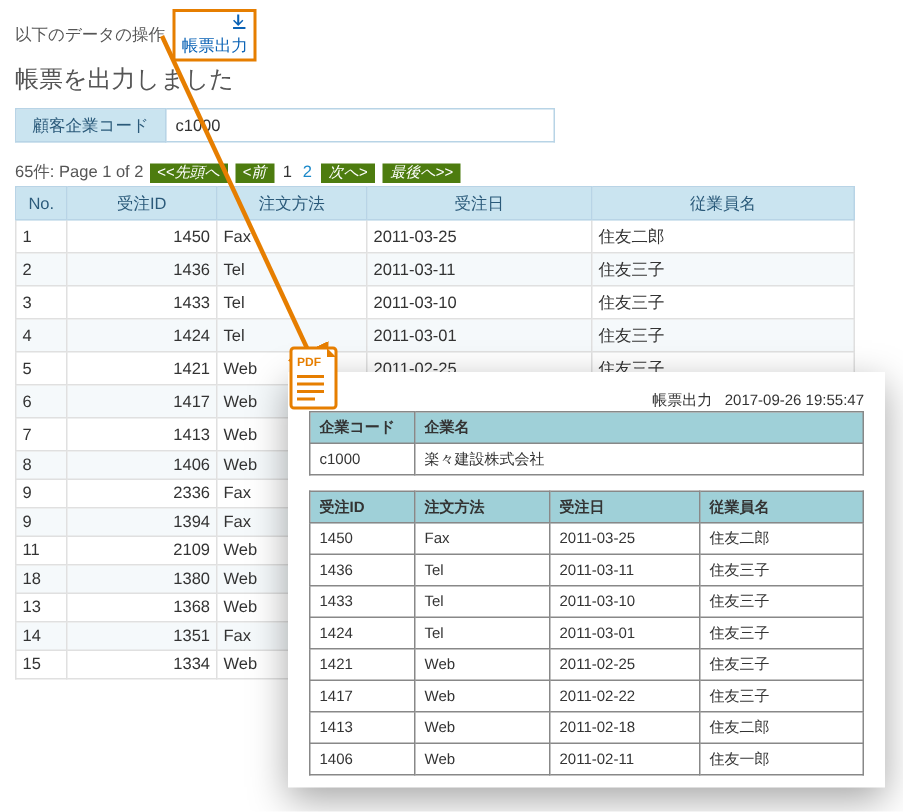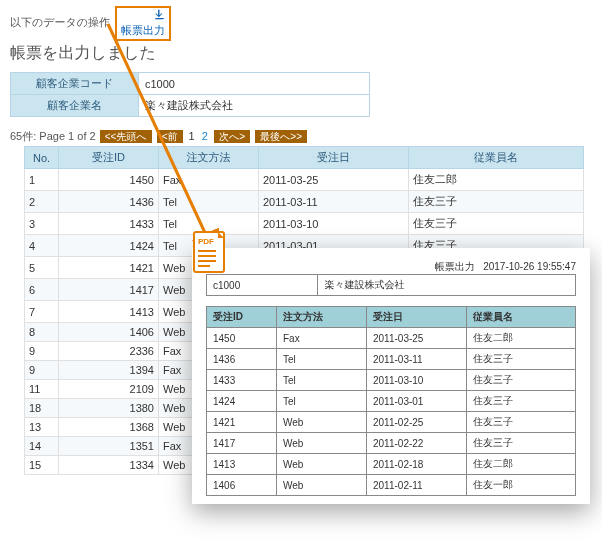--- a/index.html
+++ b/index.html
@@ -44,45 +44,45 @@
   .filter-table td, .filter-table th {
     border: 1px solid #b8d4e6;
     padding: 3px 6px;
     font-size: 11px;
   }
   .filter-table th {
     background: #cae4f0;
     color: #2b5a7a;
     font-weight: normal;
     text-align: center;
-    width: 128px;
+    width: 100px;
   }
   .filter-table td {
     background: #fff;
   }
   .pager {
     margin-top: 12px;
     font-size: 11px;
     color: #555;
   }
   .pager a {
-    background: #a16207;
+    background: #4d7c0f;
     color: #fff;
     padding: 1px 5px;
     margin: 0 1px;
     font-size: 10px;
     cursor: pointer;
+    font-style: italic;
   }
   .pager .pagenum { color: #1b89c9; margin: 0 2px; cursor: pointer; }
   .pager .pagenum.cur { color: #333; }
   .data-table {
     border-collapse: collapse;
     width: 560px;
     margin-top: 2px;
-    margin-left: 14px;
   }
   .data-table th {
     background: #cae4f0;
     color: #2b5a7a;
     border: 1px solid #b8d4e6;
     padding: 3px 4px;
     font-size: 11px;
     font-weight: normal;
   }
   .data-table td {
@@ -167,24 +167,20 @@
     </span>
   </div>
   <div class="status-line">帳票を出力しました</div>
 
   <table class="filter-table">
     <tbody>
         <tr>
       <th>顧客企業コード</th>
       <td>c1000</td>
     </tr>
-    <tr>
-      <th>顧客企業名</th>
-      <td>楽々建設株式会社</td>
-    </tr>
   </tbody>
     </table>
 
   <div class="pager">
     <span>65件: Page 1 of 2</span>
     <a>&lt;&lt;先頭へ</a>
     <a>&lt;前</a>
     <span class="pagenum cur">1</span>
     <span class="pagenum">2</span>
     <a>次へ&gt;</a>
@@ -326,25 +322,29 @@
     <path d="M28 2 L34 8 L28 8 Z" fill="#e67e00"></path>
     <text x="8" y="14" font-size="8" font-weight="bold" fill="#e67e00">PDF</text>
     <rect x="8" y="20" width="18" height="2" fill="#e67e00"></rect>
     <rect x="8" y="25" width="18" height="2" fill="#e67e00"></rect>
     <rect x="8" y="30" width="18" height="2" fill="#e67e00"></rect>
     <rect x="8" y="35" width="12" height="2" fill="#e67e00"></rect>
   </svg>
 
   <div class="pdf-dt">
     <span>帳票出力</span>&nbsp;&nbsp;
-    <span>2017-10-26 19:55:47</span>
+    <span>2017-09-26 19:55:47</span>
   </div>
 
   <table class="pdf-table1">
     <tbody>
+        <tr>
+      <th style="width:70px">企業コード</th>
+      <th>企業名</th>
+    </tr>
     <tr>
       <td>c1000</td>
       <td>楽々建設株式会社</td>
     </tr>
   </tbody>
     </table>
 
   <table class="pdf-table2">
     <thead>
       <tr>

